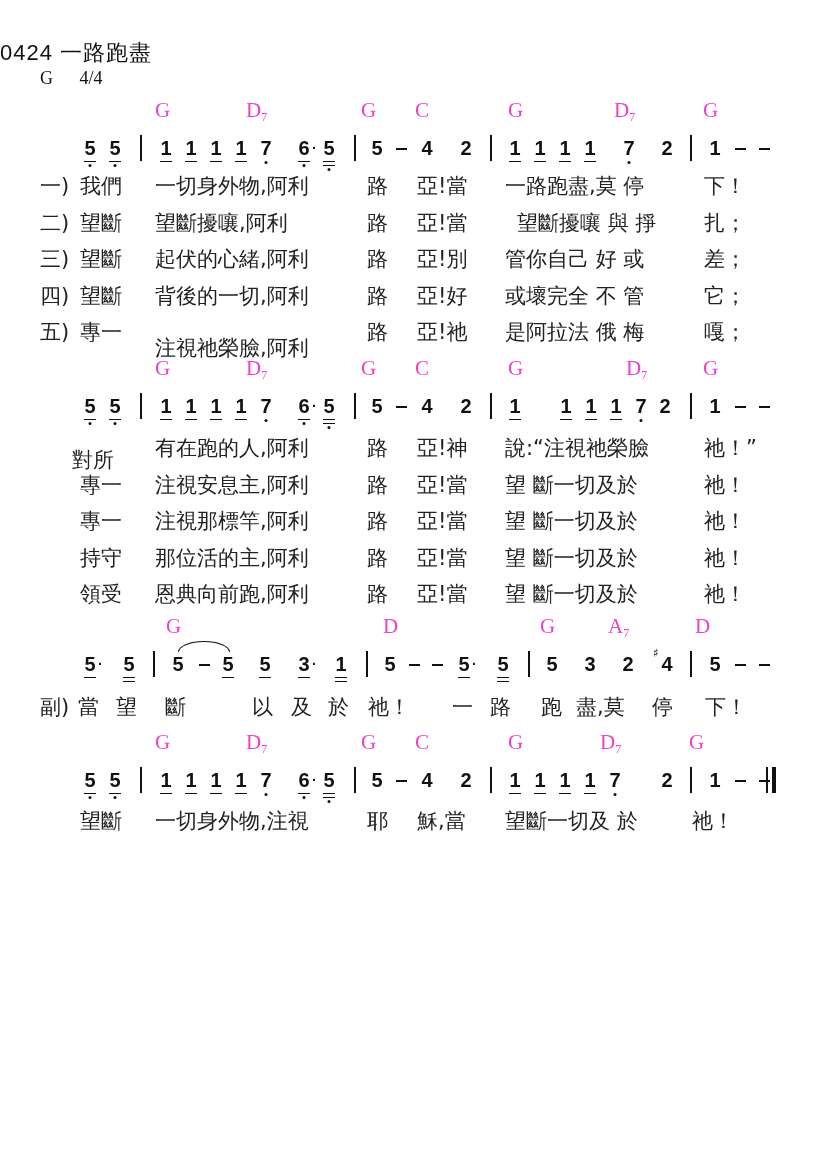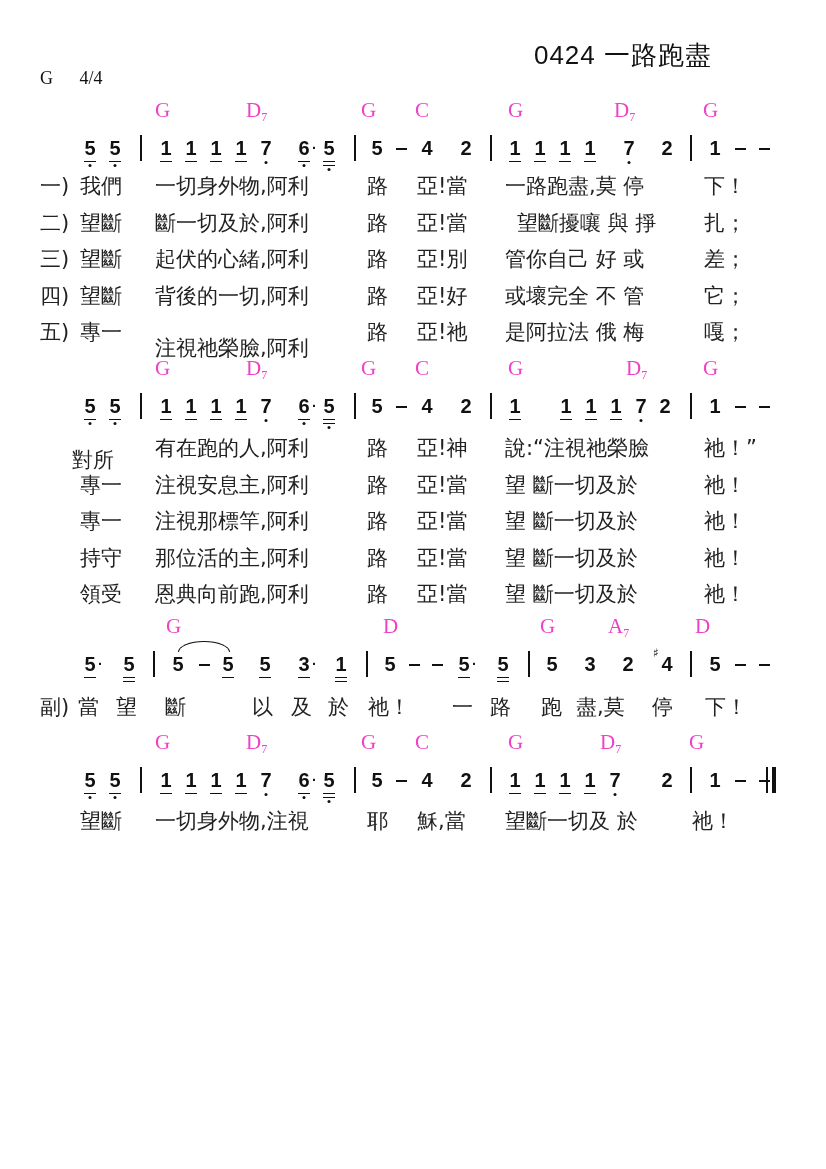--- a/index.html
+++ b/index.html
@@ -1,18 +1,18 @@
 <!DOCTYPE html>
 <html><head>
 <meta charset="utf-8">
 <style>
   html, body { margin: 0; padding: 0; background: #ffffff; }
   body { width: 826px; height: 1169px; position: relative; overflow: hidden; font-family: "DejaVu Sans", sans-serif; color: #111; }
   .abs { position: absolute; white-space: nowrap; }
-  .title { top: 38px; left: 0; width: 712px; text-align: right; font-family: "Liberation Sans", sans-serif; font-size: 26px; letter-spacing: 1px; }
+  .title { top: 38px; left: 0; width: 712px; text-align: left; font-family: "Liberation Sans", sans-serif; font-size: 22px; letter-spacing: 1px; }
   .key { top: 68px; left: 40px; font-family: "Liberation Serif", serif; font-size: 18px; }
   .key span { margin-right: 22px; }
   .chord { position: absolute; font-family: "Liberation Serif", serif; font-size: 21px; color: #f040c8; line-height: 1; }
   .chord sub { font-size: 12px; vertical-align: baseline; position: relative; top: 4px; }
   .note { position: absolute; font-family: "Liberation Sans", sans-serif; font-weight: bold; font-size: 20px; line-height: 1; text-align: center; width: 14px; }
   .note.u1::after { content: ""; position: absolute; left: 1px; right: 1px; bottom: -4px; border-bottom: 1.5px solid #111; }
   .note.u2::after { content: ""; position: absolute; left: 1px; right: 1px; bottom: -8px; height: 3px; border-top: 1.5px solid #111; border-bottom: 1.5px solid #111; }
   .note .ldot { position: absolute; left: 50%; transform: translateX(-50%); width: 3px; height: 3px; background: #111; border-radius: 50%; }
   .note.u1 .ldot { bottom: -9px; }
   .note.u2 .ldot { bottom: -13px; }
@@ -71,21 +71,21 @@
     <div class="dash" style="left: 759px; top: 148px;"></div>
     <div class="lyric" style="left: 40px; top: 176px;">一)</div>
     <div class="lyric" style="left: 80px; top: 176px;">我們</div>
     <div class="lyric" style="left: 155px; top: 176px;">一切身外物,阿利</div>
     <div class="lyric" style="left: 367px; top: 176px;">路</div>
     <div class="lyric" style="left: 417px; top: 176px;">亞!當</div>
     <div class="lyric" style="left: 505px; top: 176px;">一路跑盡,莫 停</div>
     <div class="lyric" style="left: 704px; top: 176px;">下！</div>
     <div class="lyric" style="left: 40px; top: 212.5px;">二)</div>
     <div class="lyric" style="left: 80px; top: 212.5px;">望斷</div>
-    <div class="lyric" style="left: 155px; top: 212.5px;">斷一切及於,阿利</div>
+    <div class="lyric" style="left: 155px; top: 212.5px;">望斷擾嚷,阿利</div>
     <div class="lyric" style="left: 367px; top: 212.5px;">路</div>
     <div class="lyric" style="left: 417px; top: 212.5px;">亞!當</div>
     <div class="lyric" style="left: 517px; top: 212.5px;">望斷擾嚷 與 掙</div>
     <div class="lyric" style="left: 704px; top: 212.5px;">扎；</div>
     <div class="lyric" style="left: 40px; top: 249px;">三)</div>
     <div class="lyric" style="left: 80px; top: 249px;">望斷</div>
     <div class="lyric" style="left: 155px; top: 249px;">起伏的心緒,阿利</div>
     <div class="lyric" style="left: 367px; top: 249px;">路</div>
     <div class="lyric" style="left: 417px; top: 249px;">亞!別</div>
     <div class="lyric" style="left: 505px; top: 249px;">管你自己 好 或</div>

